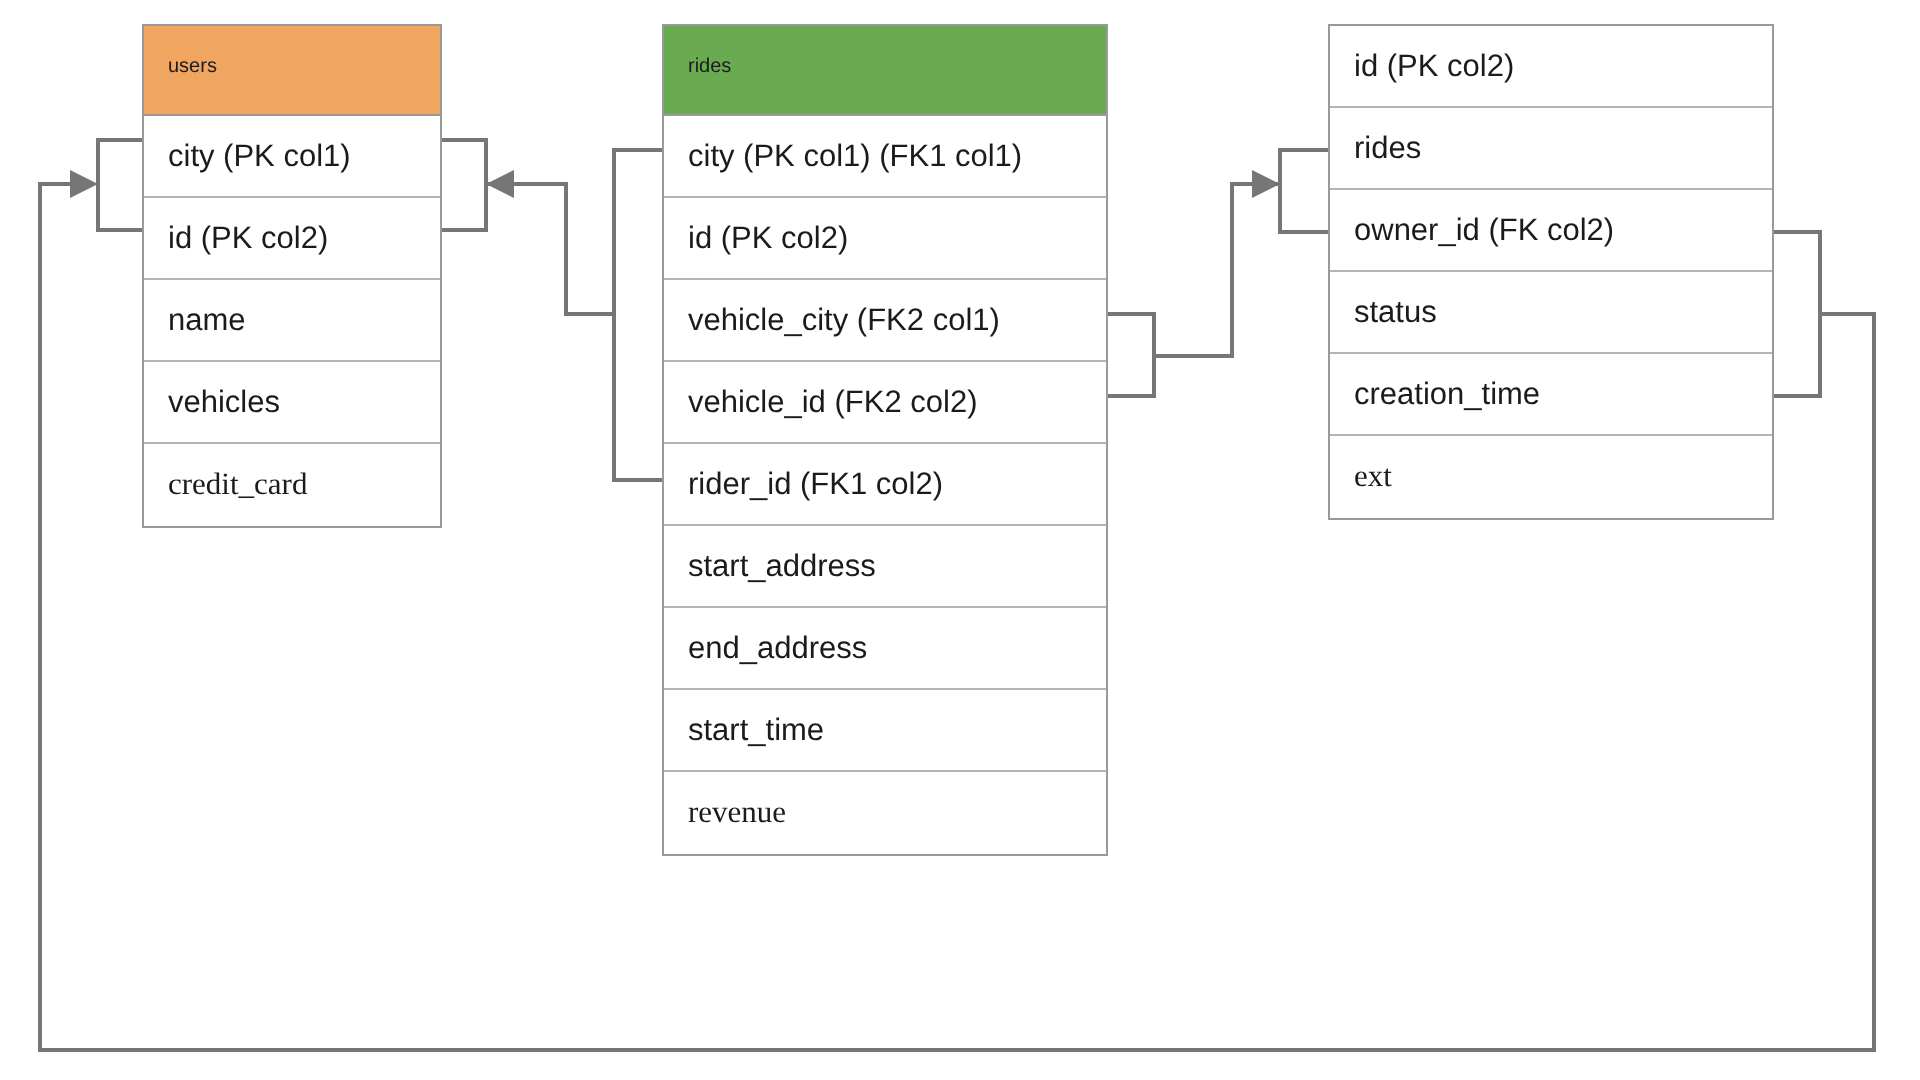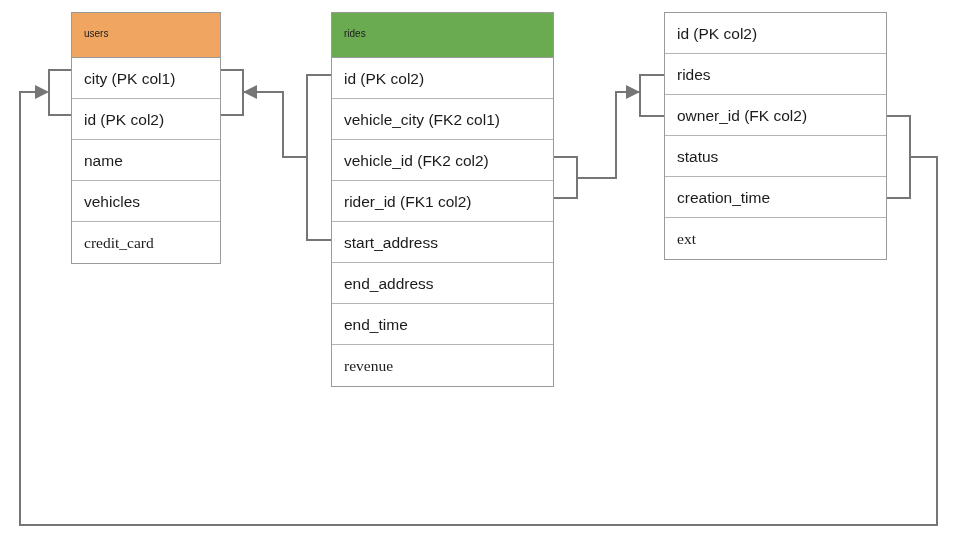--- a/index.html
+++ b/index.html
@@ -112,27 +112,28 @@
     <div class="er-header" style="background: rgb(240, 166, 96);">users</div>
     <div class="er-row">city (PK col1)</div>
     <div class="er-row">id (PK col2)</div>
     <div class="er-row">name</div>
     <div class="er-row">vehicles</div>
     <div class="er-row last">credit_card</div>
   </div>
 
   <div class="er-table" style="left:331px; top:12px; width:223px;">
     <div class="er-header" style="background: rgb(106, 171, 82);">rides</div>
+    <div class="er-row">city (PK col1) (FK1 col1)</div>
     <div class="er-row">id (PK col2)</div>
     <div class="er-row">vehicle_city (FK2 col1)</div>
     <div class="er-row">vehicle_id (FK2 col2)</div>
     <div class="er-row">rider_id (FK1 col2)</div>
     <div class="er-row">start_address</div>
     <div class="er-row">end_address</div>
-    <div class="er-row">end_time</div>
+    <div class="er-row">start_time</div>
     <div class="er-row last">revenue</div>
   </div>
 
   <div class="er-table" style="left:664px; top:12px; width:223px;">
     <div class="er-row">id (PK col2)</div>
     <div class="er-row">rides</div>
     <div class="er-row">owner_id (FK col2)</div>
     <div class="er-row">status</div>
     <div class="er-row">creation_time</div>
     <div class="er-row last">ext</div>

